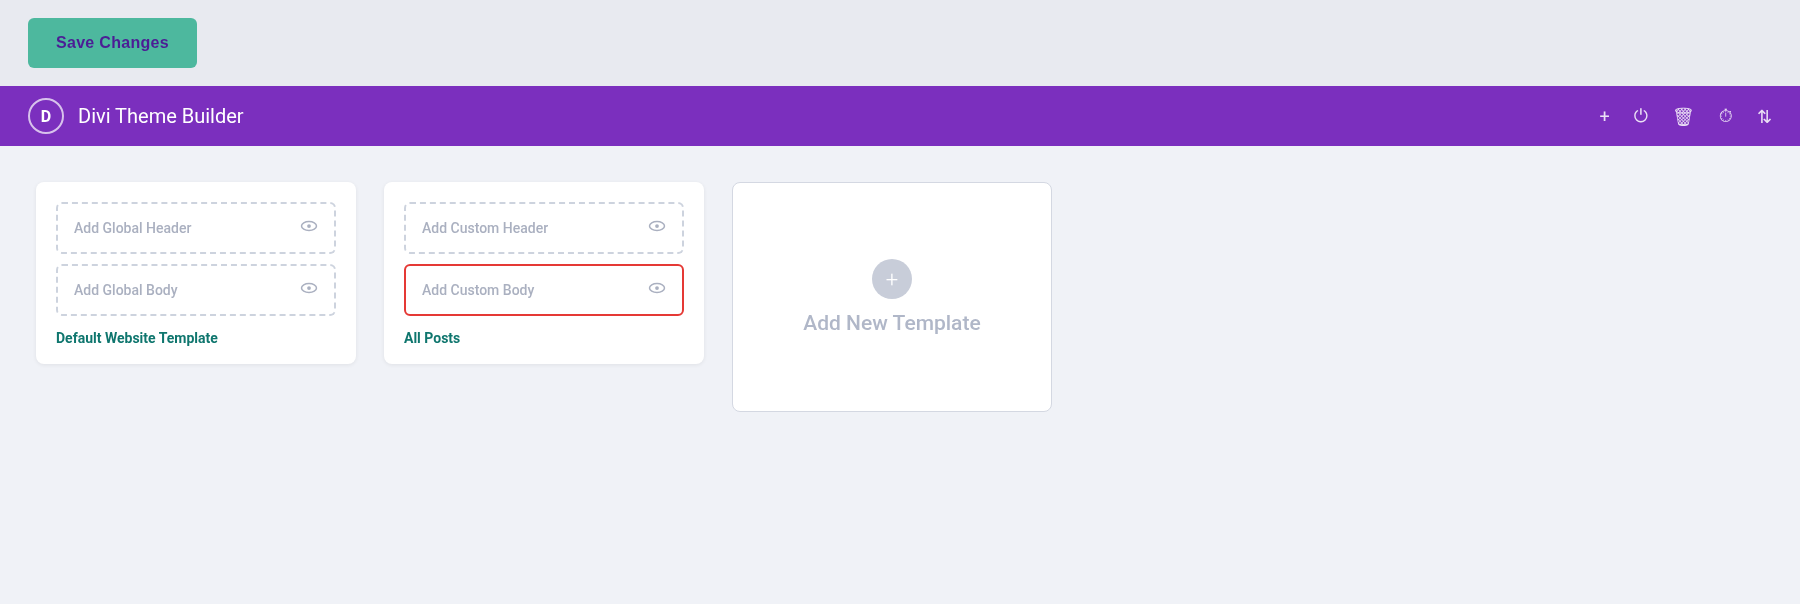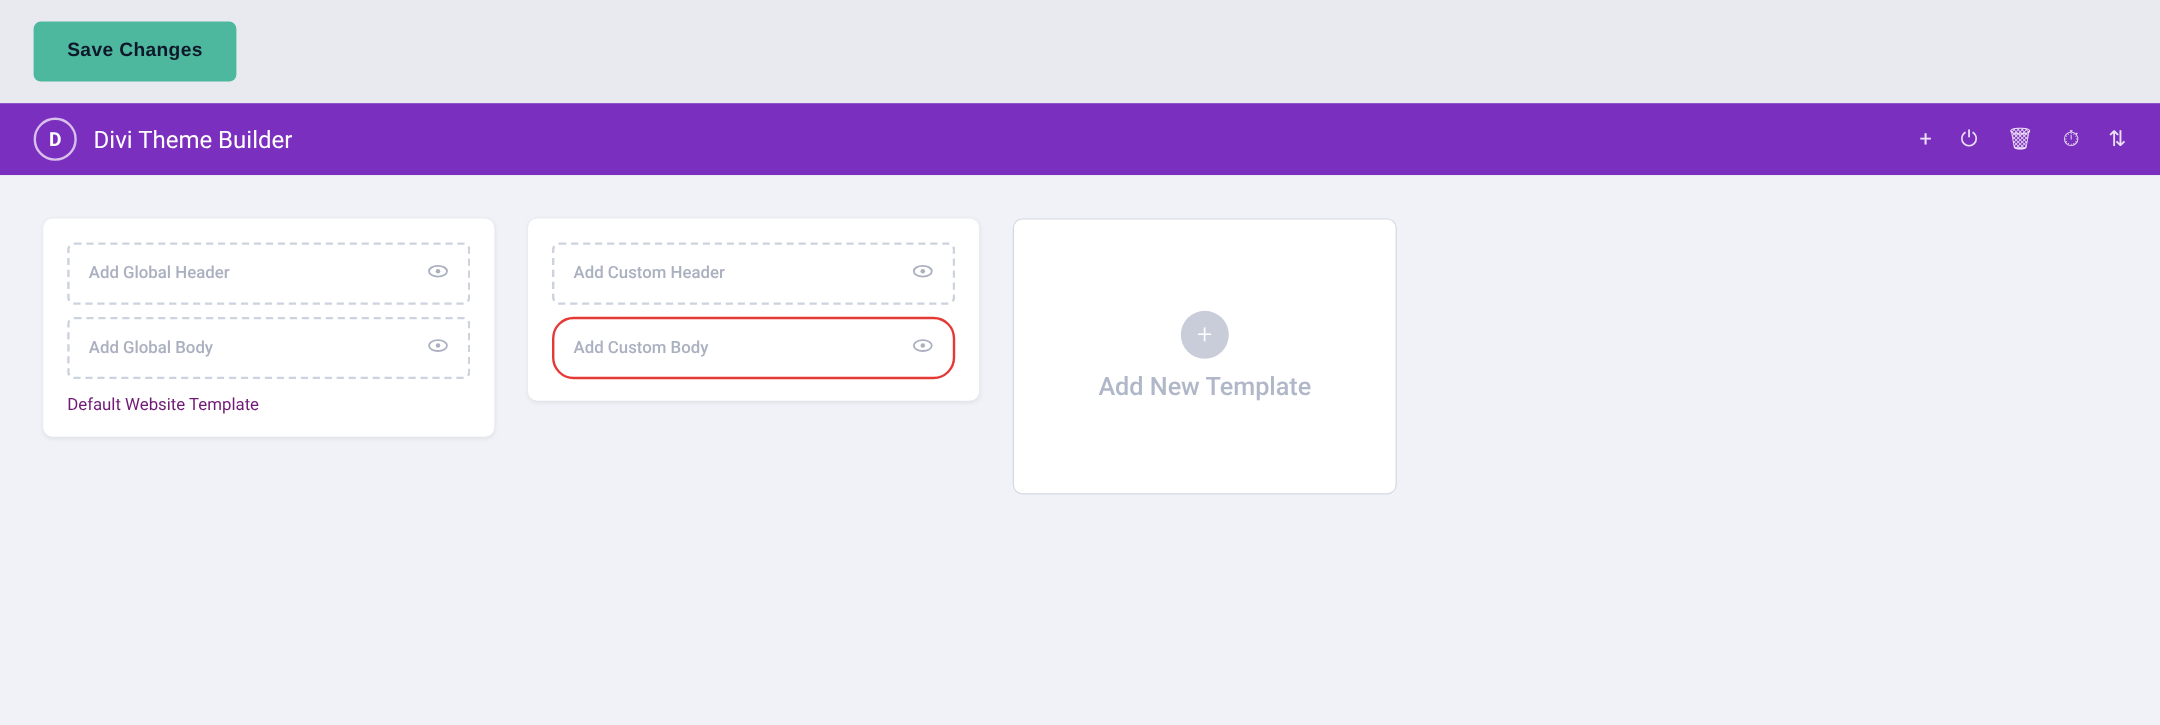--- a/index.html
+++ b/index.html
@@ -10,21 +10,21 @@
       width: 1800px;
     }
 
     .top-bar {
       padding: 18px 28px;
       background: #e8eaf0;
     }
 
     .save-btn {
       background: #4db89e;
-      color: #0f172a;
+      color: #4c1d95;
       border: none;
       border-radius: 6px;
       padding: 16px 28px;
       font-size: 16px;
       font-weight: 600;
       cursor: pointer;
       letter-spacing: 0.3px;
     }
 
     .theme-builder-header {
@@ -82,60 +82,60 @@
     .templates-grid {
       display: flex;
       gap: 28px;
       align-items: flex-start;
     }
 
     .template-card {
       background: #fff;
       border-radius: 8px;
       padding: 20px 20px 18px 20px;
-      width: 376px;
+      width: 320px;
       box-shadow: 0 1px 4px rgba(0,0,0,0.07);
     }
 
     .template-section {
       border: 2px dashed #cdd3de;
       border-radius: 6px;
       display: flex;
       align-items: center;
       justify-content: space-between;
       padding: 13px 16px;
       margin-bottom: 10px;
       cursor: pointer;
     }
 
     .template-section:last-of-type {
       margin-bottom: 0;
     }
 
     .template-section.highlighted {
       border: 2px solid #e53935;
-      border-radius: 18px;
+      border-radius: 6px;
     }
 
     .section-label {
       color: #aab0c0;
       font-size: 14px;
       font-weight: 500;
     }
 
     .eye-icon {
       color: #aab0c0;
       font-size: 16px;
       cursor: pointer;
     }
 
     .template-name {
       font-size: 14px;
-      font-weight: 400;
-      color: #701a75;
+      font-weight: 700;
+      color: #0f766e;
       margin-top: 14px;
     }
 
     .add-new-card {
       background: #fff;
       border: 1.5px solid #d4d8e2;
       border-radius: 8px;
       width: 320px;
       height: 230px;
       display: flex;
@@ -214,19 +214,20 @@
               <circle cx="12" cy="12" r="2.5" fill="#aab0c0" stroke="none"></circle>
             </svg></span>
         </div>
         <div class="template-section highlighted">
           <span class="section-label">Add Custom Body</span>
           <span class="eye-icon"><svg width="18" height="18" viewBox="0 0 24 24" fill="none" stroke="#aab0c0" stroke-width="2" stroke-linecap="round" stroke-linejoin="round">
               <ellipse cx="12" cy="12" rx="10" ry="6"></ellipse>
               <circle cx="12" cy="12" r="2.5" fill="#aab0c0" stroke="none"></circle>
             </svg></span>
         </div>
+        <div class="template-name">All Posts</div>
       </div>
       <div class="add-new-card" id="add-new-card">
       <div class="add-new-plus">+</div>
       <span class="add-new-label">Add New Template</span>
     </div>
   </div>
 </div>
 
 </body></html>

